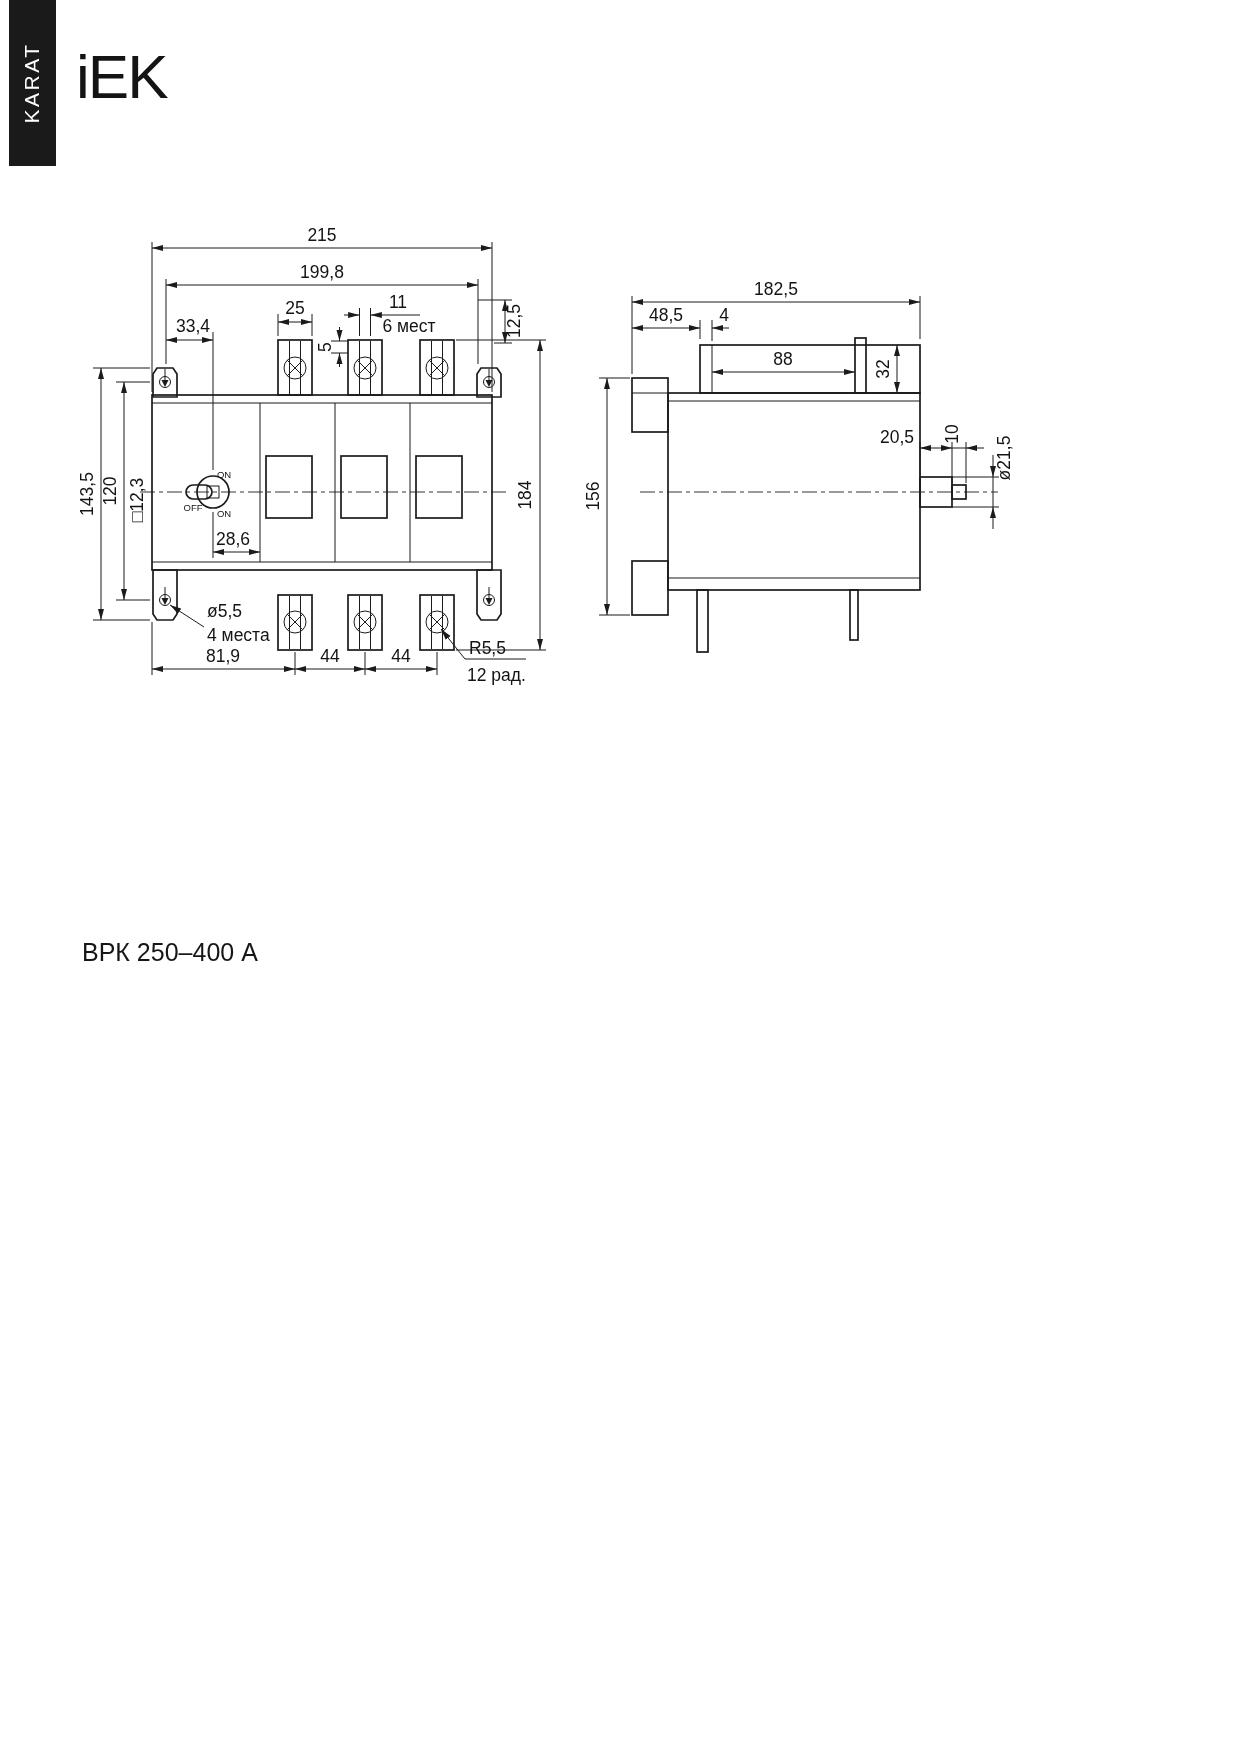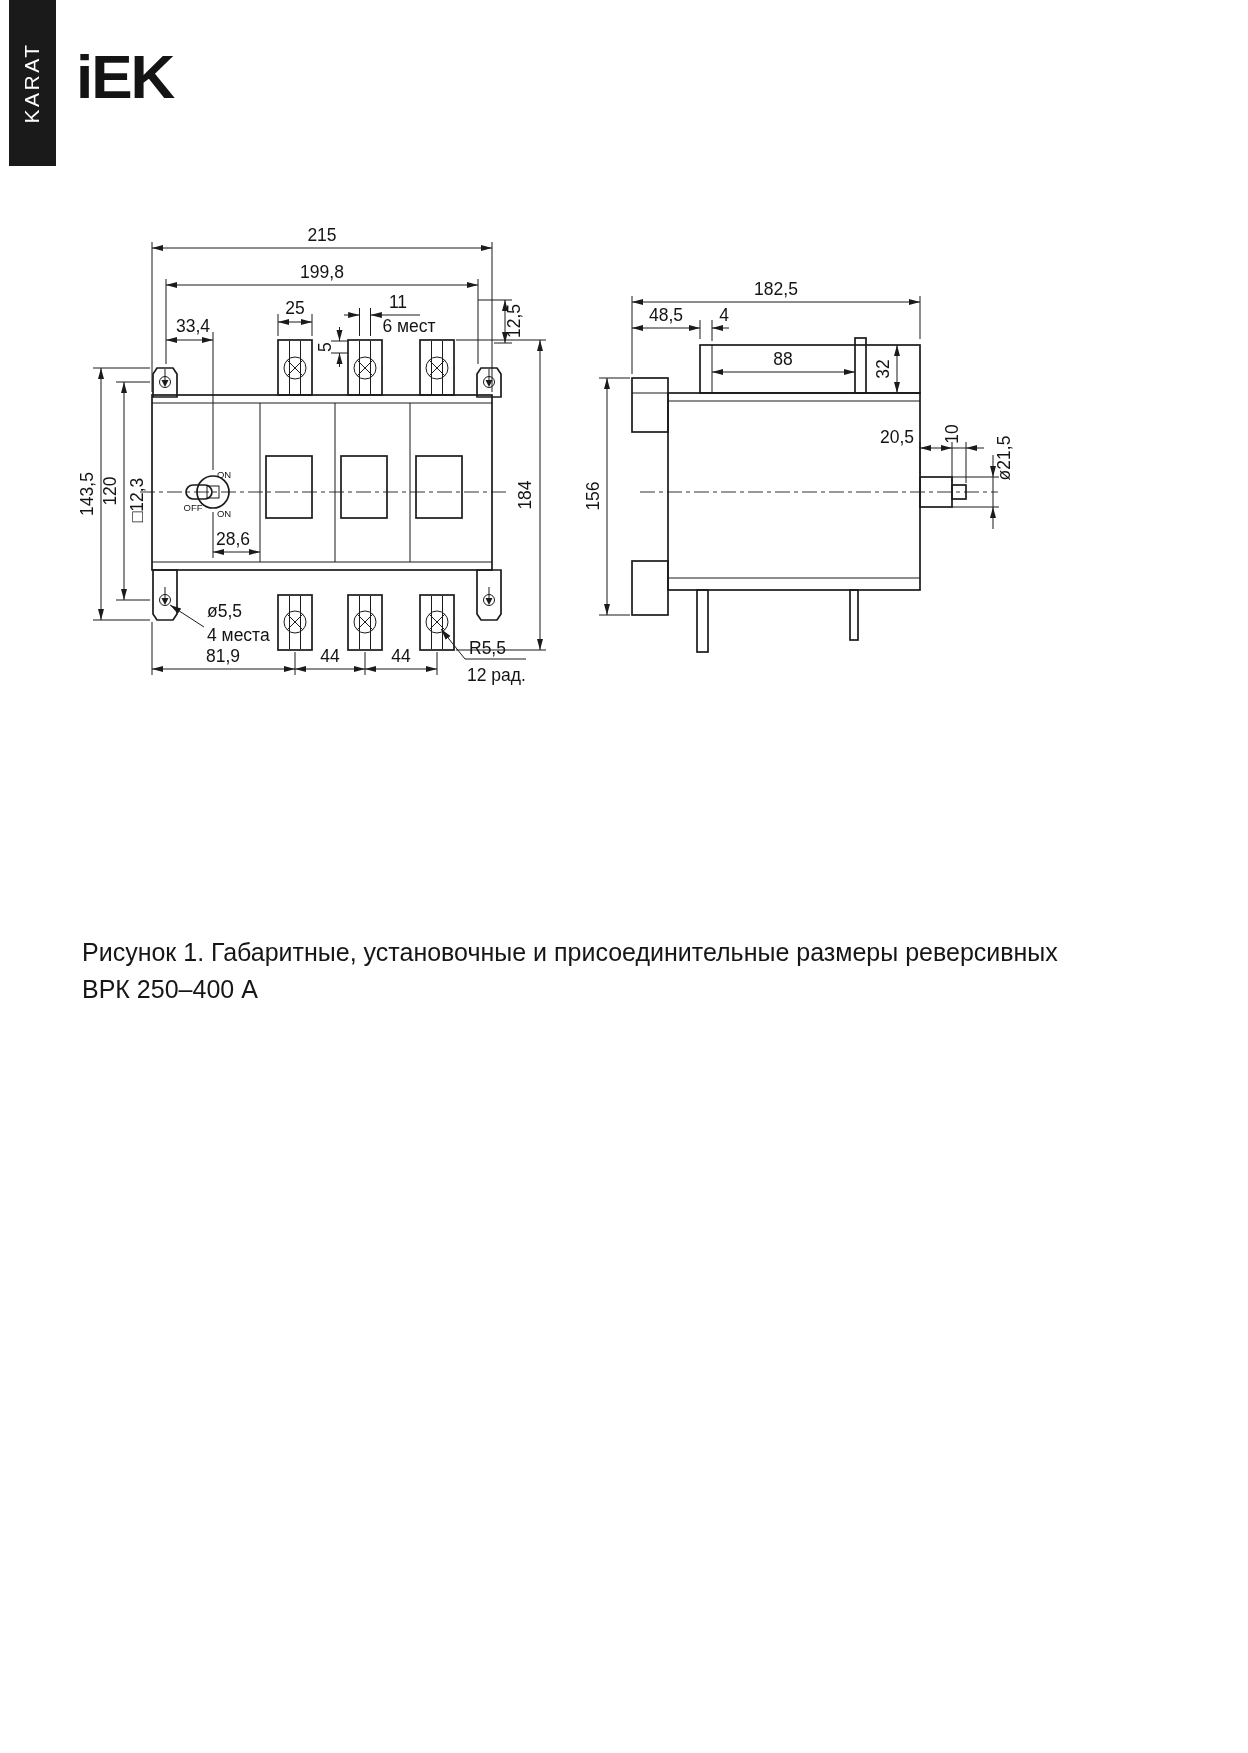--- a/index.html
+++ b/index.html
@@ -12,21 +12,21 @@
   .karat-bar {
     position:absolute; left:9px; top:0; width:47px; height:166px;
     background:#1a1a1a; display:flex; align-items:center; justify-content:center;
   }
   .karat-text {
     transform:rotate(-90deg); color:#ffffff; font-size:21px;
     letter-spacing:2.5px; font-weight:400; white-space:nowrap;
   }
   .logo {
     position:absolute; left:76px; top:44px; color:#141414;
-    font-size:62px; font-weight:bold; letter-spacing:-2px; line-height:1.05;
+    font-size:62px; font-weight:normal; letter-spacing:-2px; line-height:1.05;
   }
   
   svg.drawing { position:absolute; left:0; top:0; }
   .ol { fill:none; stroke:#1b1b1b; stroke-width:1.7; }
   .tl { fill:none; stroke:#1b1b1b; stroke-width:1; }
   .dl { fill:none; stroke:#1b1b1b; stroke-width:1; }
   .cl { fill:none; stroke:#1b1b1b; stroke-width:0.9; stroke-dasharray:15 4 4 4; }
   .fillb { fill:#1b1b1b; stroke:none; }
   .dt { font:17.5px "Liberation Sans", sans-serif; fill:#141414; text-anchor:middle; }
   .ast { text-anchor:start; }
@@ -338,17 +338,16 @@
         <line class="dl" x1="952" y1="507" x2="999" y2="507"></line>
         <line class="dl" x1="993" y1="477" x2="993" y2="507"></line>
         <line class="dl" x1="993" y1="455" x2="993" y2="477" marker-end="url(#arr)"></line>
         <line class="dl" x1="993" y1="529" x2="993" y2="507" marker-end="url(#arr)"></line>
         <text class="dt" transform="rotate(-90 1010 458)" x="1010" y="458">ø21,5</text>
       </g>
     </g>
   </svg>
 
   <div class="caption">
-    <div>Рисунок 1. Габаритные, установочные и присоединительные размеры реверсивных</div>
     <div>ВРК 250–400 А</div>
   </div>
 
 </div>
 
 </body></html>

